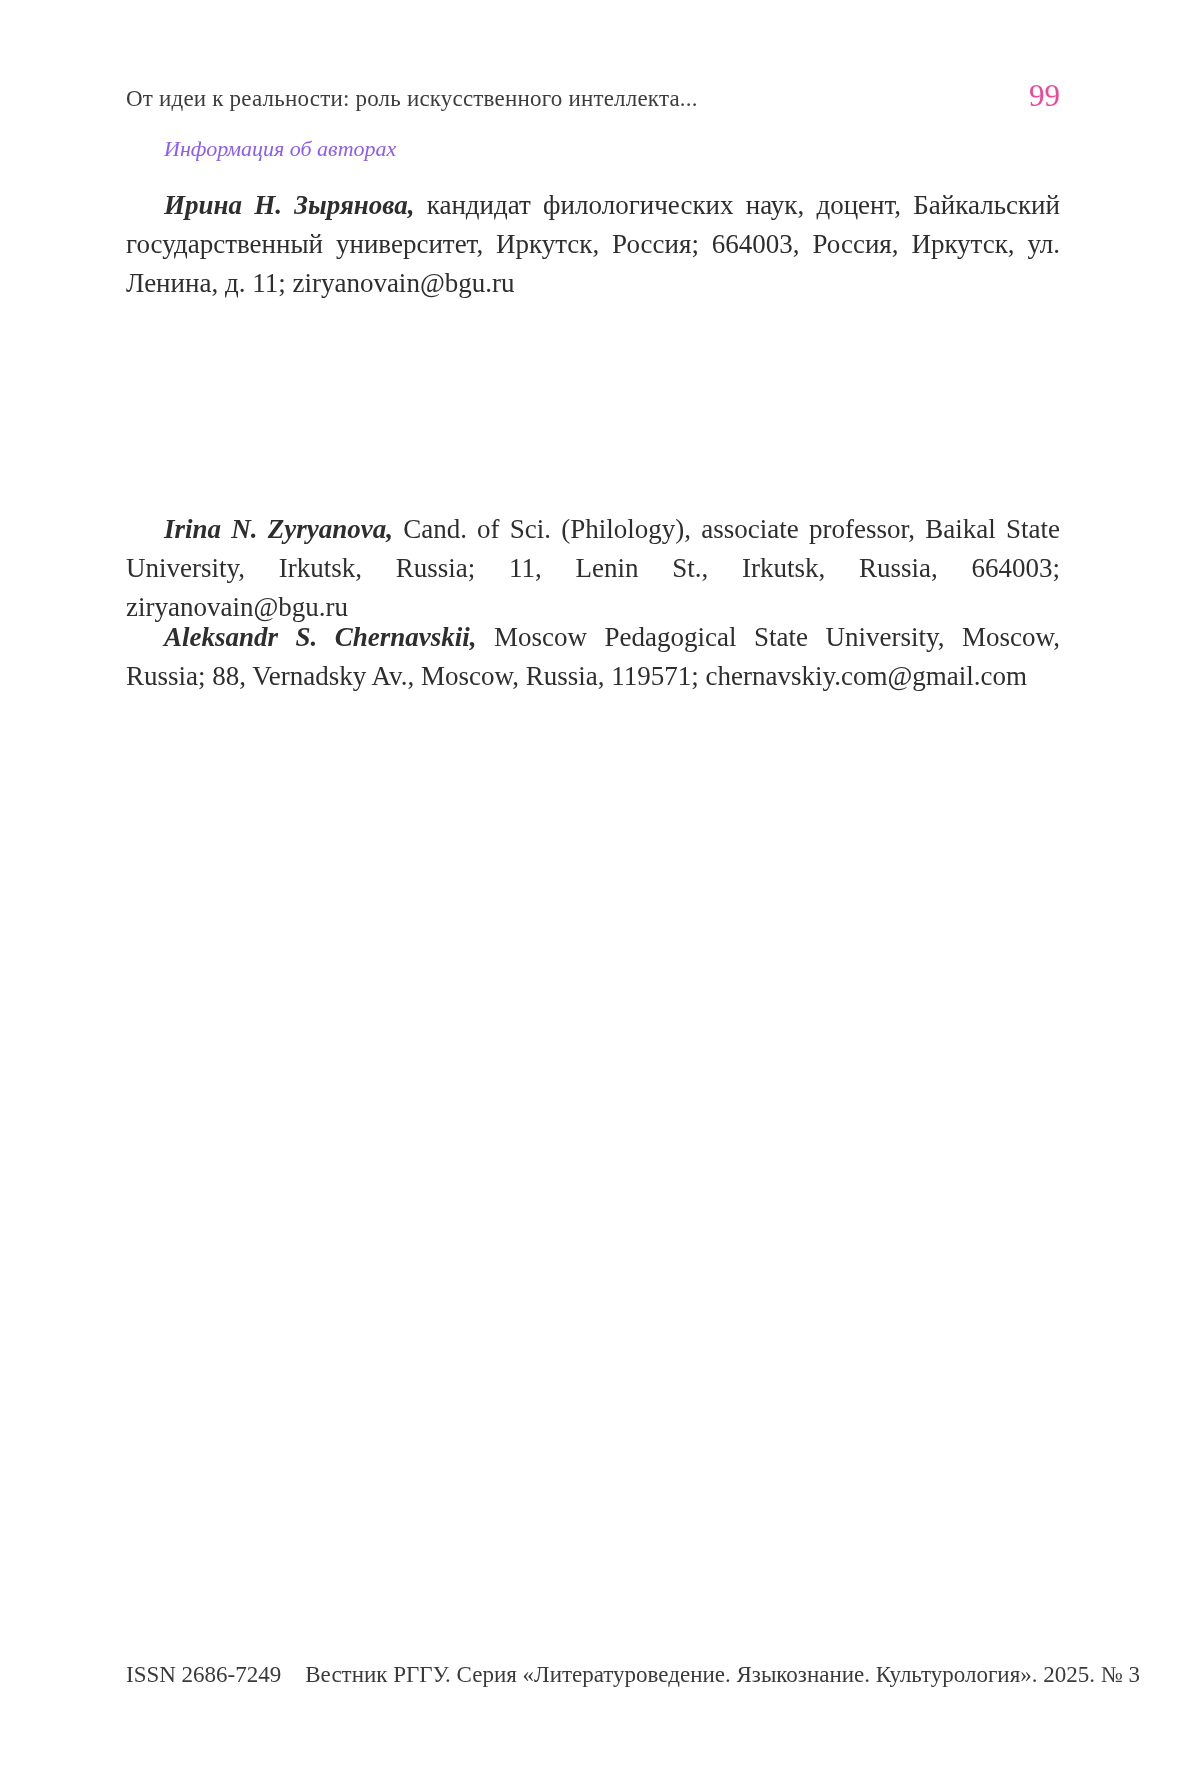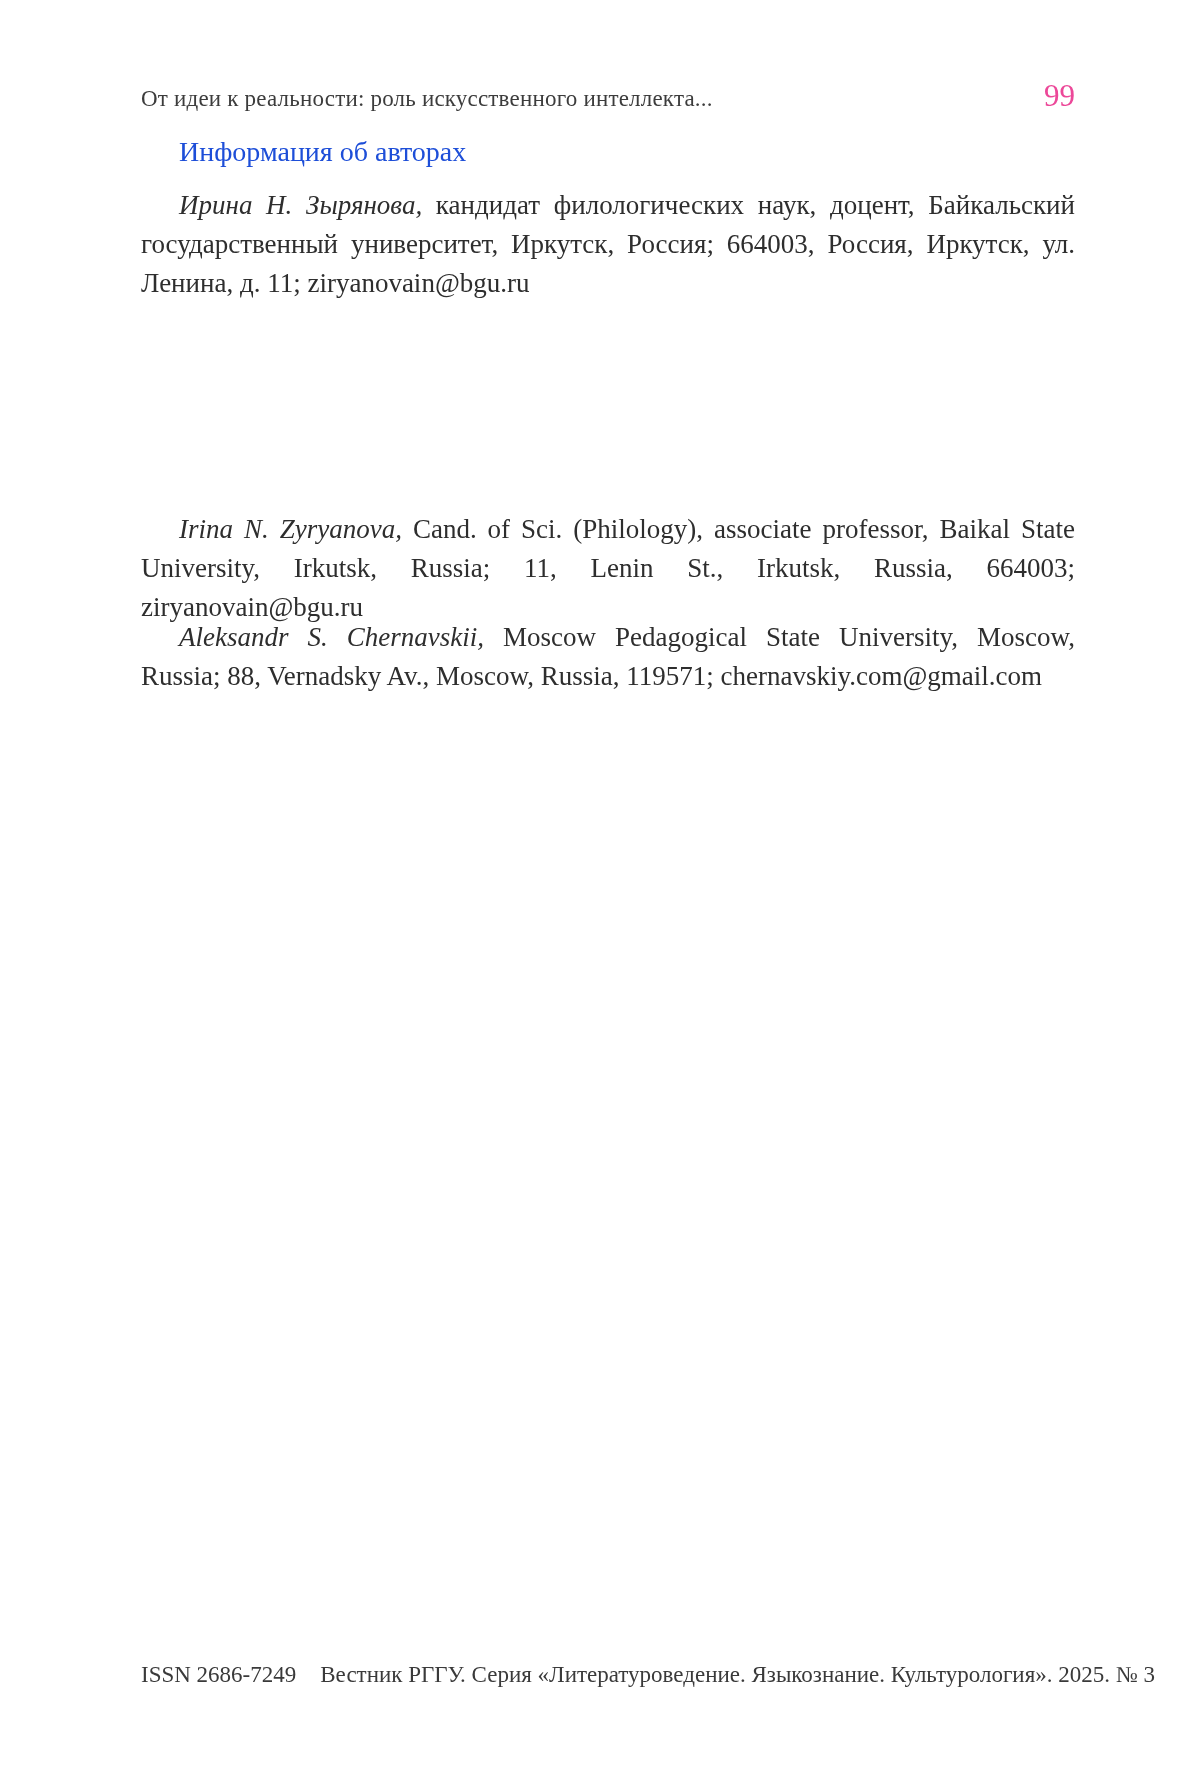--- a/index.html
+++ b/index.html
@@ -11,56 +11,58 @@
     position: relative;
     width: 1200px;
     height: 1780px;
     background: #ffffff;
     font-family: "Liberation Serif", "DejaVu Serif", serif;
     color: #2e2e2e;
     overflow: hidden;
   }
   .content-abs {
     position: absolute;
-    left: 141px;
+    left: 126px;
     width: 934px;
     gap: 18px;
   }
   .running-header {
     top: 78px;
     display: flex;
     justify-content: space-between;
     align-items: baseline;
   }
   .running-title {
     font-size: 23px;
     color: #3c3c3c;
     letter-spacing: 0.2px;
   }
   .page-number {
     font-size: 31px;
     color: #ec4899;
   }
   .section-heading {
-    font-size: 28px;
-    color: #1d4ed8;
+    font-size: 22px;
+    font-style: italic;
+    color: #8b5cf6;
     padding-left: 38px;
   }
   .heading-ru { top: 136px; }
   .heading-en { top: 456px; }
   .body-para {
     margin: 0;
     font-size: 27px;
     line-height: 39px;
     text-align: justify;
     text-indent: 38px;
     color: #2e2e2e;
   }
   .body-para .lead {
     font-style: italic;
+    font-weight: bold;
   }
   .para-1 { top: 186px; }
   .para-2 { top: 330px; }
   .para-3 { top: 510px; }
   .para-4 { top: 598px; margin-top: 20px; }
   .footer-line {
     top: 1662px;
     font-size: 23px;
     color: #3a3a3a;
     text-align: center;

